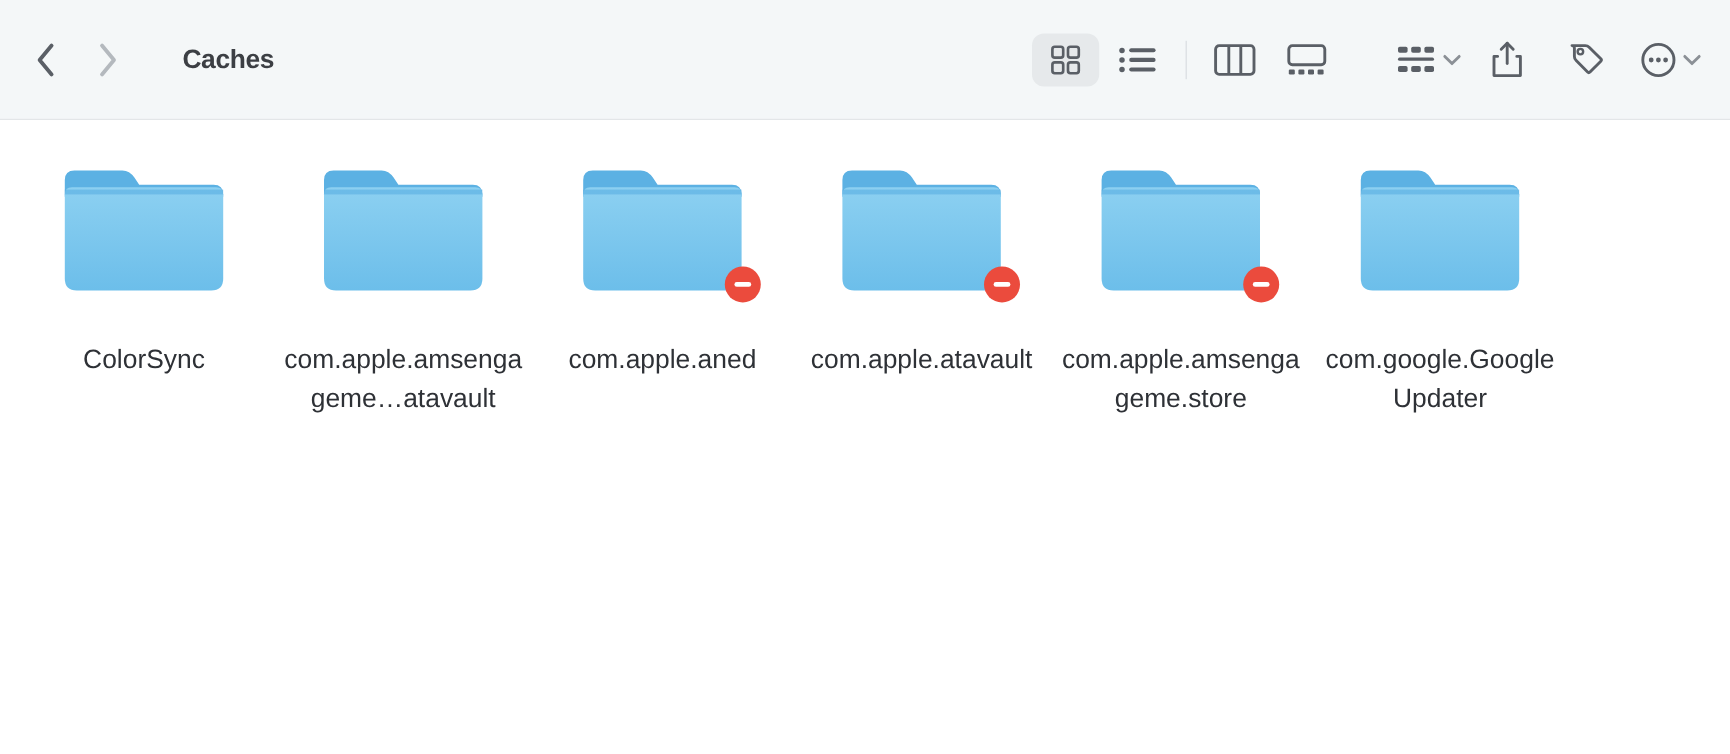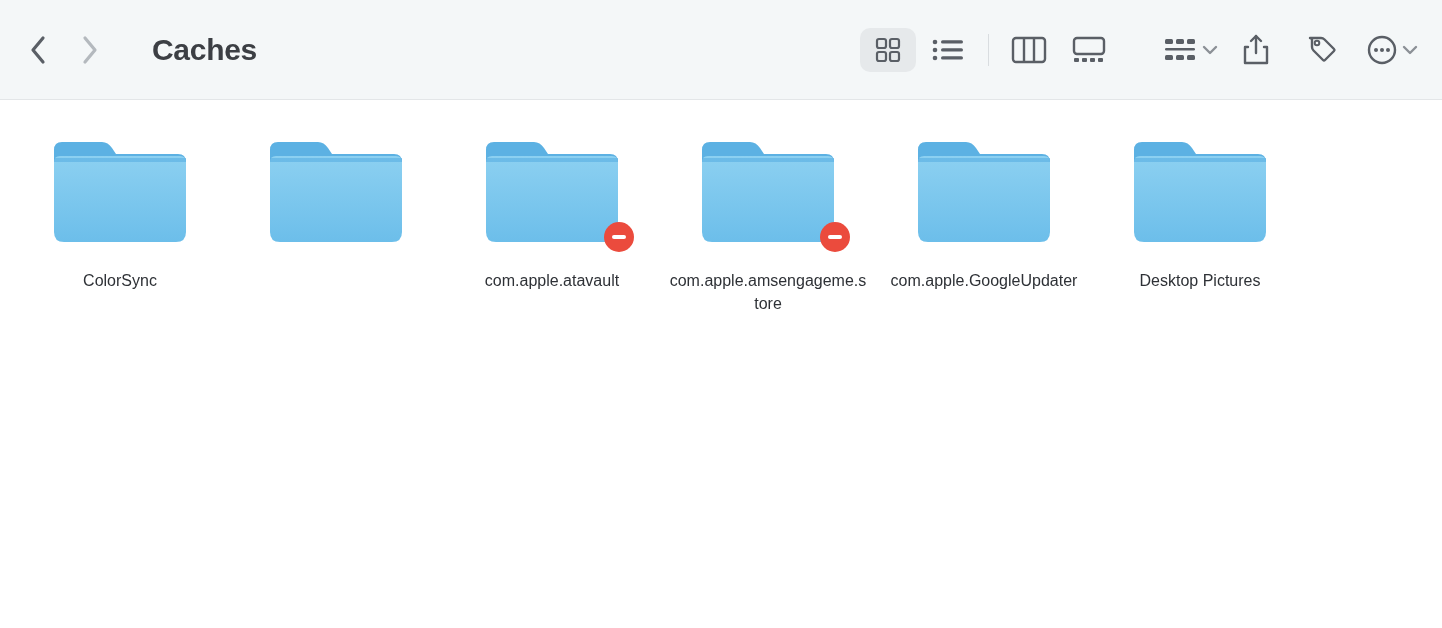--- a/index.html
+++ b/index.html
@@ -15,21 +15,21 @@
       background: #f4f7f8;
       border-bottom: 1px solid #e3e6e8;
       display: flex;
       align-items: center;
       padding: 0 24px;
       gap: 8px;
     }
     .nav-group { display: flex; align-items: center; gap: 24px; }
     .nav-btn { width: 28px; height: 28px; display: flex; align-items: center; justify-content: center; cursor: pointer; color: #5a5f66; }
     .title {
-      font-size: 30px;
+      font-size: 22px;
       font-weight: 700;
       color: #3c3f44;
       margin-left: 40px;
       letter-spacing: -0.3px;
     }
     .spacer { flex: 1; }
     .view-group {
       display: flex; align-items: center; gap: 4px;
       padding-right: 20px;
       border-right: 1px solid rgba(0,0,0,0);
@@ -63,22 +63,22 @@
     }
     .folder-item {
       width: 216px;
       display: flex;
       flex-direction: column;
       align-items: center;
       cursor: pointer;
     }
     .folder-icon-wrap { position: relative; width: 148px; height: 112px; }
     .folder-label {
-      margin-top: 21px;
-      font-size: 16px;
+      margin-top: 36px;
+      font-size: 22px;
       color: #2e3136;
       text-align: center;
       max-width: 200px;
       line-height: 1.45;
       word-break: break-word;
     }
     .badge {
       position: absolute;
       right: -8px;
       bottom: -4px;
@@ -214,30 +214,42 @@
         <div class="folder-label">ColorSync</div>
       </div>
       <div class="folder-item">
         <div class="folder-icon-wrap">
     <svg width="148" height="112" viewBox="0 0 148 112">
       <path d="M8 14 Q8 6 16 6 H56 Q62 6 66 12 L70 18 H132 Q140 18 140 26 V28 H8 Z" fill="#5cb1e3"></path>
       <path d="M8 26 Q8 20 14 20 H134 Q140 20 140 26 V96 Q140 106 130 106 H18 Q8 106 8 96 Z" fill="url(#fgrad)"></path>
       <rect x="8" y="22" width="132" height="4" fill="#53abe0" opacity="0.55"></rect>
     </svg>
         </div>
+        <div class="folder-label">com.apple.amsengageme…atavault</div>
       </div>
       <div class="folder-item">
         <div class="folder-icon-wrap">
     <svg width="148" height="112" viewBox="0 0 148 112">
       <path d="M8 14 Q8 6 16 6 H56 Q62 6 66 12 L70 18 H132 Q140 18 140 26 V28 H8 Z" fill="#5cb1e3"></path>
       <path d="M8 26 Q8 20 14 20 H134 Q140 20 140 26 V96 Q140 106 130 106 H18 Q8 106 8 96 Z" fill="url(#fgrad)"></path>
       <rect x="8" y="22" width="132" height="4" fill="#53abe0" opacity="0.55"></rect>
     </svg>
           <div class="badge"></div>
         </div>
+        <div class="folder-label">com.apple.aned</div>
+      </div>
+      <div class="folder-item">
+        <div class="folder-icon-wrap">
+    <svg width="148" height="112" viewBox="0 0 148 112">
+      <path d="M8 14 Q8 6 16 6 H56 Q62 6 66 12 L70 18 H132 Q140 18 140 26 V28 H8 Z" fill="#5cb1e3"></path>
+      <path d="M8 26 Q8 20 14 20 H134 Q140 20 140 26 V96 Q140 106 130 106 H18 Q8 106 8 96 Z" fill="url(#fgrad)"></path>
+      <rect x="8" y="22" width="132" height="4" fill="#53abe0" opacity="0.55"></rect>
+    </svg>
+          <div class="badge"></div>
+        </div>
         <div class="folder-label">com.apple.atavault</div>
       </div>
       <div class="folder-item">
         <div class="folder-icon-wrap">
     <svg width="148" height="112" viewBox="0 0 148 112">
       <path d="M8 14 Q8 6 16 6 H56 Q62 6 66 12 L70 18 H132 Q140 18 140 26 V28 H8 Z" fill="#5cb1e3"></path>
       <path d="M8 26 Q8 20 14 20 H134 Q140 20 140 26 V96 Q140 106 130 106 H18 Q8 106 8 96 Z" fill="url(#fgrad)"></path>
       <rect x="8" y="22" width="132" height="4" fill="#53abe0" opacity="0.55"></rect>
     </svg>
           <div class="badge"></div>
@@ -245,31 +257,21 @@
         <div class="folder-label">com.apple.amsengageme.store</div>
       </div>
       <div class="folder-item">
         <div class="folder-icon-wrap">
     <svg width="148" height="112" viewBox="0 0 148 112">
       <path d="M8 14 Q8 6 16 6 H56 Q62 6 66 12 L70 18 H132 Q140 18 140 26 V28 H8 Z" fill="#5cb1e3"></path>
       <path d="M8 26 Q8 20 14 20 H134 Q140 20 140 26 V96 Q140 106 130 106 H18 Q8 106 8 96 Z" fill="url(#fgrad)"></path>
       <rect x="8" y="22" width="132" height="4" fill="#53abe0" opacity="0.55"></rect>
     </svg>
         </div>
-        <div class="folder-label">com.apple.GoogleUpdater</div>
-      </div>
-      <div class="folder-item">
-        <div class="folder-icon-wrap">
-    <svg width="148" height="112" viewBox="0 0 148 112">
-      <path d="M8 14 Q8 6 16 6 H56 Q62 6 66 12 L70 18 H132 Q140 18 140 26 V28 H8 Z" fill="#5cb1e3"></path>
-      <path d="M8 26 Q8 20 14 20 H134 Q140 20 140 26 V96 Q140 106 130 106 H18 Q8 106 8 96 Z" fill="url(#fgrad)"></path>
-      <rect x="8" y="22" width="132" height="4" fill="#53abe0" opacity="0.55"></rect>
-    </svg>
-        </div>
-        <div class="folder-label">Desktop Pictures</div>
+        <div class="folder-label">com.google.GoogleUpdater</div>
       </div>
     </div>
 </div>
 
 <svg id="folder-svg-src" width="0" height="0" style="position:absolute">
   <defs>
     <linearGradient id="fgrad" x1="0" y1="0" x2="0" y2="1">
       <stop offset="0" stop-color="#8cd0f1"></stop>
       <stop offset="1" stop-color="#6cbeea"></stop>
     </linearGradient>

